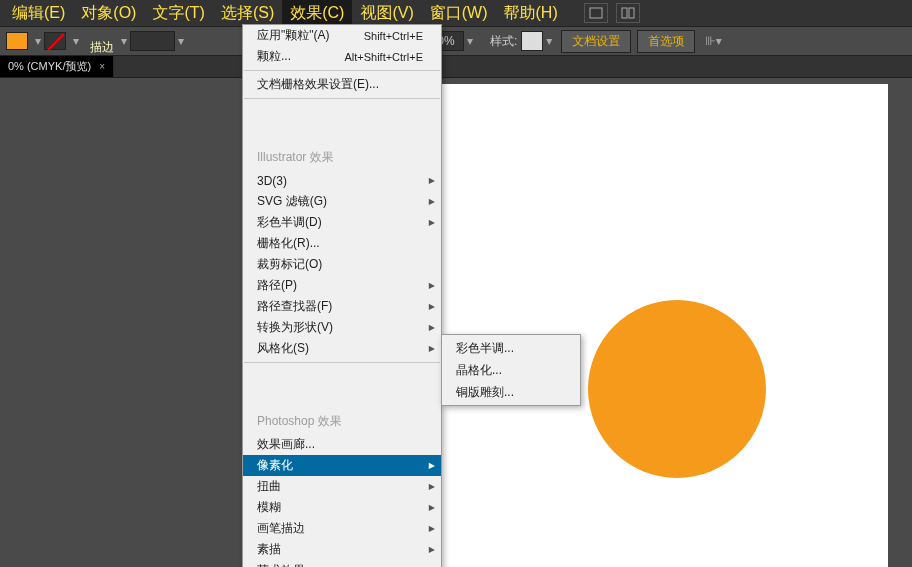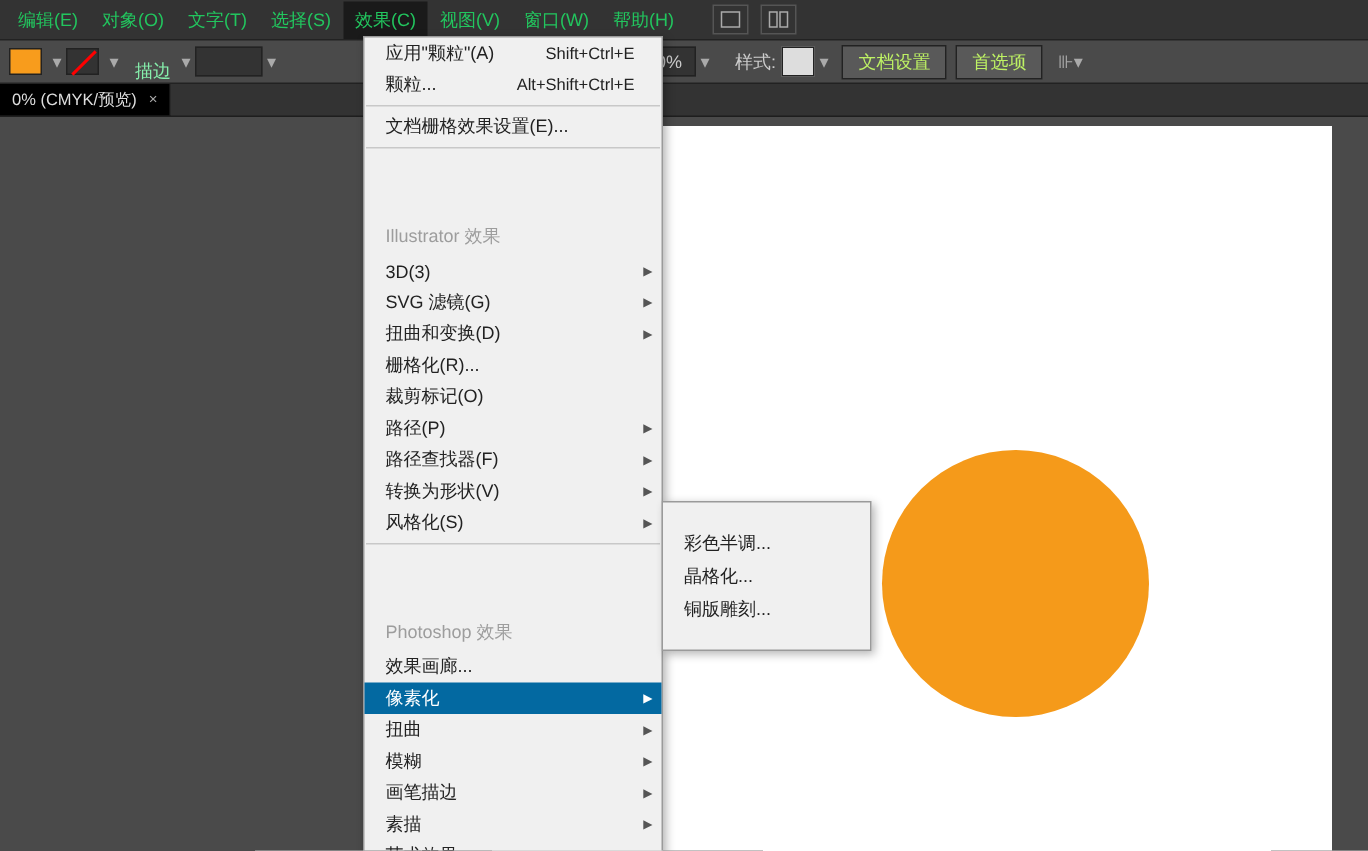--- a/index.html
+++ b/index.html
@@ -1,34 +1,34 @@
 <!DOCTYPE html>
 <html><head>
 <meta charset="utf-8">
 <style>
 * { margin: 0; padding: 0; box-sizing: border-box; font-family: "Microsoft YaHei", sans-serif; user-select: none; }
 body { width: 912px; height: 567px; background: #333333; overflow: hidden; position: relative; }
 
 
-.menubar { height: 26px; background: #333333; display: flex; align-items: center; padding: 0 4px; color: #22c55e; font-size: 12px; }
+.menubar { height: 26px; background: #333333; display: flex; align-items: center; padding: 0 4px; color: #fde047; font-size: 16px; }
 .menubar .menu-item { padding: 4px 8px; cursor: pointer; }
 .menubar .menu-item.active { background: #1a1a1a; }
 .menubar .spacer { width: 10px; }
 .menubar .icon-box { margin-left: 8px; width: 24px; height: 20px; border: 1px solid #555; display: flex; align-items: center; justify-content: center; }
 
 
 .controlbar { height: 30px; background: #4a4a4a; border-top: 1px solid #222; border-bottom: 1px solid #222; display: flex; align-items: center; padding: 0 6px; font-size: 12px; color: #cccccc; }
 .swatch { width: 22px; height: 18px; border: 1px solid #222; margin-right: 4px; }
 .swatch.fill { background: #f89c1c; }
 .swatch.stroke { background: #333; position: relative; }
 .swatch.stroke::after { content: ""; position: absolute; width: 22px; height: 2px; background: red; top: 50%; left: 0; transform: rotate(-45deg); }
-.ctrl-label { color: #86efac; margin: 12px 4px 0 8px; }
+.ctrl-label { color: #fef9c3; margin: 12px 4px 0 8px; }
 .ctrl-field { background: #333; border: 1px solid #222; height: 20px; min-width: 45px; padding: 0 4px; display: inline-flex; align-items: center; }
 .ctrl-dd { width: 12px; text-align: center; color: #aaa; }
-.ctrl-btn { background: #595959; border: 1px solid #222; padding: 2px 10px; margin-left: 6px; font-size: 12px; color: #bef264; }
+.ctrl-btn { background: #595959; border: 1px solid #222; padding: 2px 10px; margin-left: 6px; font-size: 12px; color: #eab308; }
 .opacity-box { margin-left: 180px; display: flex; align-items: center; }
 
 
 .tabbar { height: 22px; background: #333; border-bottom: 1px solid #1e1e1e; display: flex; align-items: center; }
 .tab { background: #000000; color: #ddd; font-size: 11px; padding: 3px 8px; display: flex; align-items: center; border-right: 1px solid #2a2a2a; }
 .tab .close { margin-left: 8px; color: #aaa; cursor: pointer; font-size: 10px; }
 
 
 .workspace { position: absolute; top: 78px; left: 0; right: 0; bottom: 0; background: #4a4a4a; }
 .canvas { position: absolute; top: 6px; left: 328px; width: 560px; height: 484px; background: #ffffff; }
@@ -38,21 +38,21 @@
 .dropdown { position: absolute; top: 24px; left: 242px; width: 200px; background: #f0f0f0; border: 1px solid #9a9a9a; box-shadow: 2px 2px 6px rgba(0,0,0,0.3); font-size: 12px; color: #222; }
 .dropdown .row { display: flex; align-items: center; height: 21px; padding: 0 20px 0 14px; position: relative; }
 .dropdown .row.selected { background: #0369a1; color: #fff; text-align: center; }
 .dropdown .row .shortcut { position: absolute; right: 18px; font-size: 11px; }
 .dropdown .row.has-sub::after { content: "▶"; position: absolute; right: 6px; font-size: 8px; color: #555; }
 .dropdown .row.selected.has-sub::after { color: #fff; }
 .dropdown .sep { height: 1px; background: #c8c8c8; margin: 3px 1px; }
 .dropdown .header { color: #9d9d9d; padding: 2px 14px 4px; font-size: 12px; margin-top: 48px; }
 
 
-.submenu { position: absolute; top: 334px; left: 441px; width: 140px; background: #f0f0f0; border: 1px solid #9a9a9a; box-shadow: 2px 2px 6px rgba(0,0,0,0.3); font-size: 12px; color: #222; padding: 16px 0;}
+.submenu { position: absolute; top: 334px; left: 441px; width: 140px; background: #f0f0f0; border: 1px solid #9a9a9a; box-shadow: 2px 2px 6px rgba(0,0,0,0.3); font-size: 12px; color: #222; padding: 2px 0;}
 .submenu .row { height: 22px; display: flex; align-items: center; padding: 0 14px; }
 .submenu .row.selected { background: #2e89ff; color: #fff; }
 </style>
 </head>
 <body>
 
 <div class="menubar">
   <div class="menu-item">编辑(E)</div>
   <div class="menu-item">对象(O)</div>
   <div class="menu-item">文字(T)</div>
@@ -119,21 +119,21 @@
   <div class="row">
     <span>颗粒...</span>
     <span class="shortcut">Alt+Shift+Ctrl+E</span>
   </div>
   <div class="sep"></div>
   <div class="row">文档栅格效果设置(E)...</div>
   <div class="sep"></div>
   <div class="header">Illustrator 效果</div>
   <div class="row has-sub">3D(3)</div>
   <div class="row has-sub">SVG 滤镜(G)</div>
-  <div class="row has-sub">扭曲和变换(D)</div>
+  <div class="row has-sub">彩色半调(D)</div>
   <div class="row">栅格化(R)...</div>
   <div class="row">裁剪标记(O)</div>
   <div class="row has-sub">路径(P)</div>
   <div class="row has-sub">路径查找器(F)</div>
   <div class="row has-sub">转换为形状(V)</div>
   <div class="row has-sub">风格化(S)</div>
   <div class="sep"></div>
   <div class="header">Photoshop 效果</div>
   <div class="row">效果画廊...</div>
   <div class="row has-sub selected">像素化</div>

